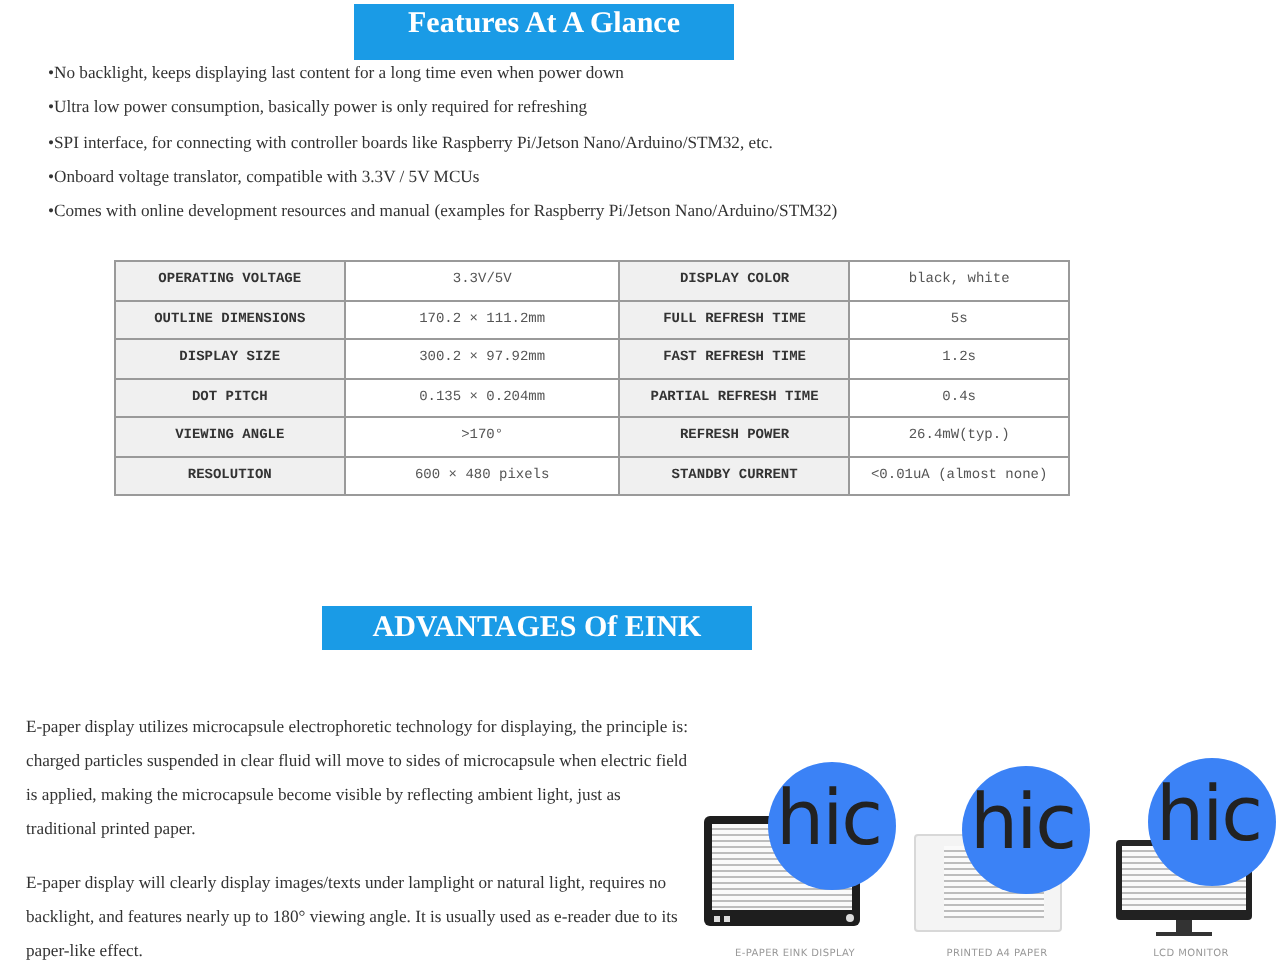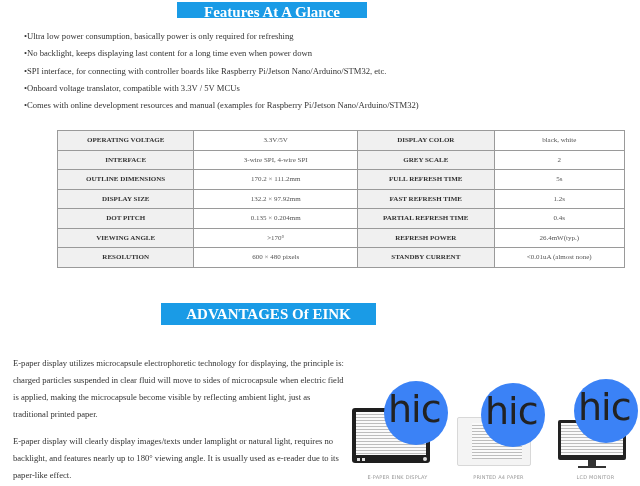--- a/index.html
+++ b/index.html
@@ -1,43 +1,43 @@
 <!DOCTYPE html>
 <html><head>
 <meta charset="utf-8">
 <style>
   html, body { margin:0; padding:0; background:#ffffff; }
   body { width:640px; height:486px; position:relative; overflow:hidden; font-family:"Liberation Serif", serif; color:#222; }
   .banner { position:absolute; background:#1a9be6; color:#fff; font-family:"Liberation Serif", serif; font-weight:bold; text-align:center; }
-  #banner-features { left:177px; top:2px; width:190px; height:16px; font-size:15px; line-height:20px; }
+  #banner-features { left:177px; top:2px; width:190px; height:28px; font-size:15px; line-height:20px; }
   #banner-adv { left:161px; top:303px; width:215px; height:22px; font-size:15px; line-height:22px; }
   .features { position:absolute; left:24px; top:28px; margin:0; padding:0; list-style:none; }
   .features li { font-size:8.6px; height:17.3px; line-height:17.3px; color:#333; white-space:nowrap; }
   .spec-wrap { position:absolute; left:57px; top:130px; width:478px; }
   .spec-title { text-align:center; font-weight:bold; font-size:15px; height:26px; line-height:26px; color:#111; padding-left:20px; }
-  table.spec { border-collapse:collapse; width:568px; font-family:Liberation Serif, serif; }
+  table.spec { border-collapse:collapse; width:478px; font-family:Liberation Mono, monospace; }
   table.spec td { border:1px solid #9a9a9a; height:18.5px; padding:0; text-align:center; font-size:7px; color:#555; }
   table.spec td.k { background:#f0f0f0; font-weight:bold; color:#333; }
   .adv-text { position:absolute; left:3px; top:345px; width:352px; font-size:8.6px; line-height:17px; color:#333; }
   .adv-text p { margin:10px; }
   .product { position:absolute; top:375px; width:95px; height:111px; }
   .product .cap { position:absolute; bottom:6px; left:0; width:100%; text-align:center; font-family:"DejaVu Sans", sans-serif; font-size:5px; color:#999; letter-spacing:0.2px; }
   .mag { position:absolute; width:64px; height:64px; border-radius:50%; background:#3b82f6; overflow:hidden; }
   .mag span { position:absolute; left:4px; top:6px; font-family:"DejaVu Sans", sans-serif; font-size:38px; color:#222; letter-spacing:-1px; }
   .screen { position:absolute; }
   .lines { position:absolute; background:repeating-linear-gradient(#fafafa 0 2px, #bdbdbd 2px 3px); }
 </style>
 </head>
 <body>
 
 <div id="banner-features" class="banner">Features At A Glance</div>
 
 <ul class="features">
+  <li>•No backlight, keeps displaying last content for a long time even when power down</li>
   <li>•Ultra low power consumption, basically power is only required for refreshing</li>
-  <li>•No backlight, keeps displaying last content for a long time even when power down</li>
   <li>•SPI interface, for connecting with controller boards like Raspberry Pi/Jetson Nano/Arduino/STM32, etc.</li>
   <li>•Onboard voltage translator, compatible with 3.3V / 5V MCUs</li>
   <li>•Comes with online development resources and manual (examples for Raspberry Pi/Jetson Nano/Arduino/STM32)</li>
 </ul>
 
 <div class="spec-wrap">
   <table class="spec">
     <colgroup>
         <col style="width:115px">
         <col style="width:138px">
@@ -45,34 +45,28 @@
         <col style="width:110px">
       </colgroup>
     <tbody>
       <tr>
         <td class="k">OPERATING VOLTAGE</td>
         <td>3.3V/5V</td>
         <td class="k">DISPLAY COLOR</td>
         <td>black, white</td>
       </tr>
       <tr>
-        <td class="k">INTERFACE</td>
-        <td>3-wire SPI, 4-wire SPI</td>
-        <td class="k">GREY SCALE</td>
-        <td>2</td>
-      </tr>
-      <tr>
         <td class="k">OUTLINE DIMENSIONS</td>
         <td>170.2 × 111.2mm</td>
         <td class="k">FULL REFRESH TIME</td>
         <td>5s</td>
       </tr>
       <tr>
         <td class="k">DISPLAY SIZE</td>
-        <td>132.2 × 97.92mm</td>
+        <td>300.2 × 97.92mm</td>
         <td class="k">FAST REFRESH TIME</td>
         <td>1.2s</td>
       </tr>
       <tr>
         <td class="k">DOT PITCH</td>
         <td>0.135 × 0.204mm</td>
         <td class="k">PARTIAL REFRESH TIME</td>
         <td>0.4s</td>
       </tr>
       <tr>

